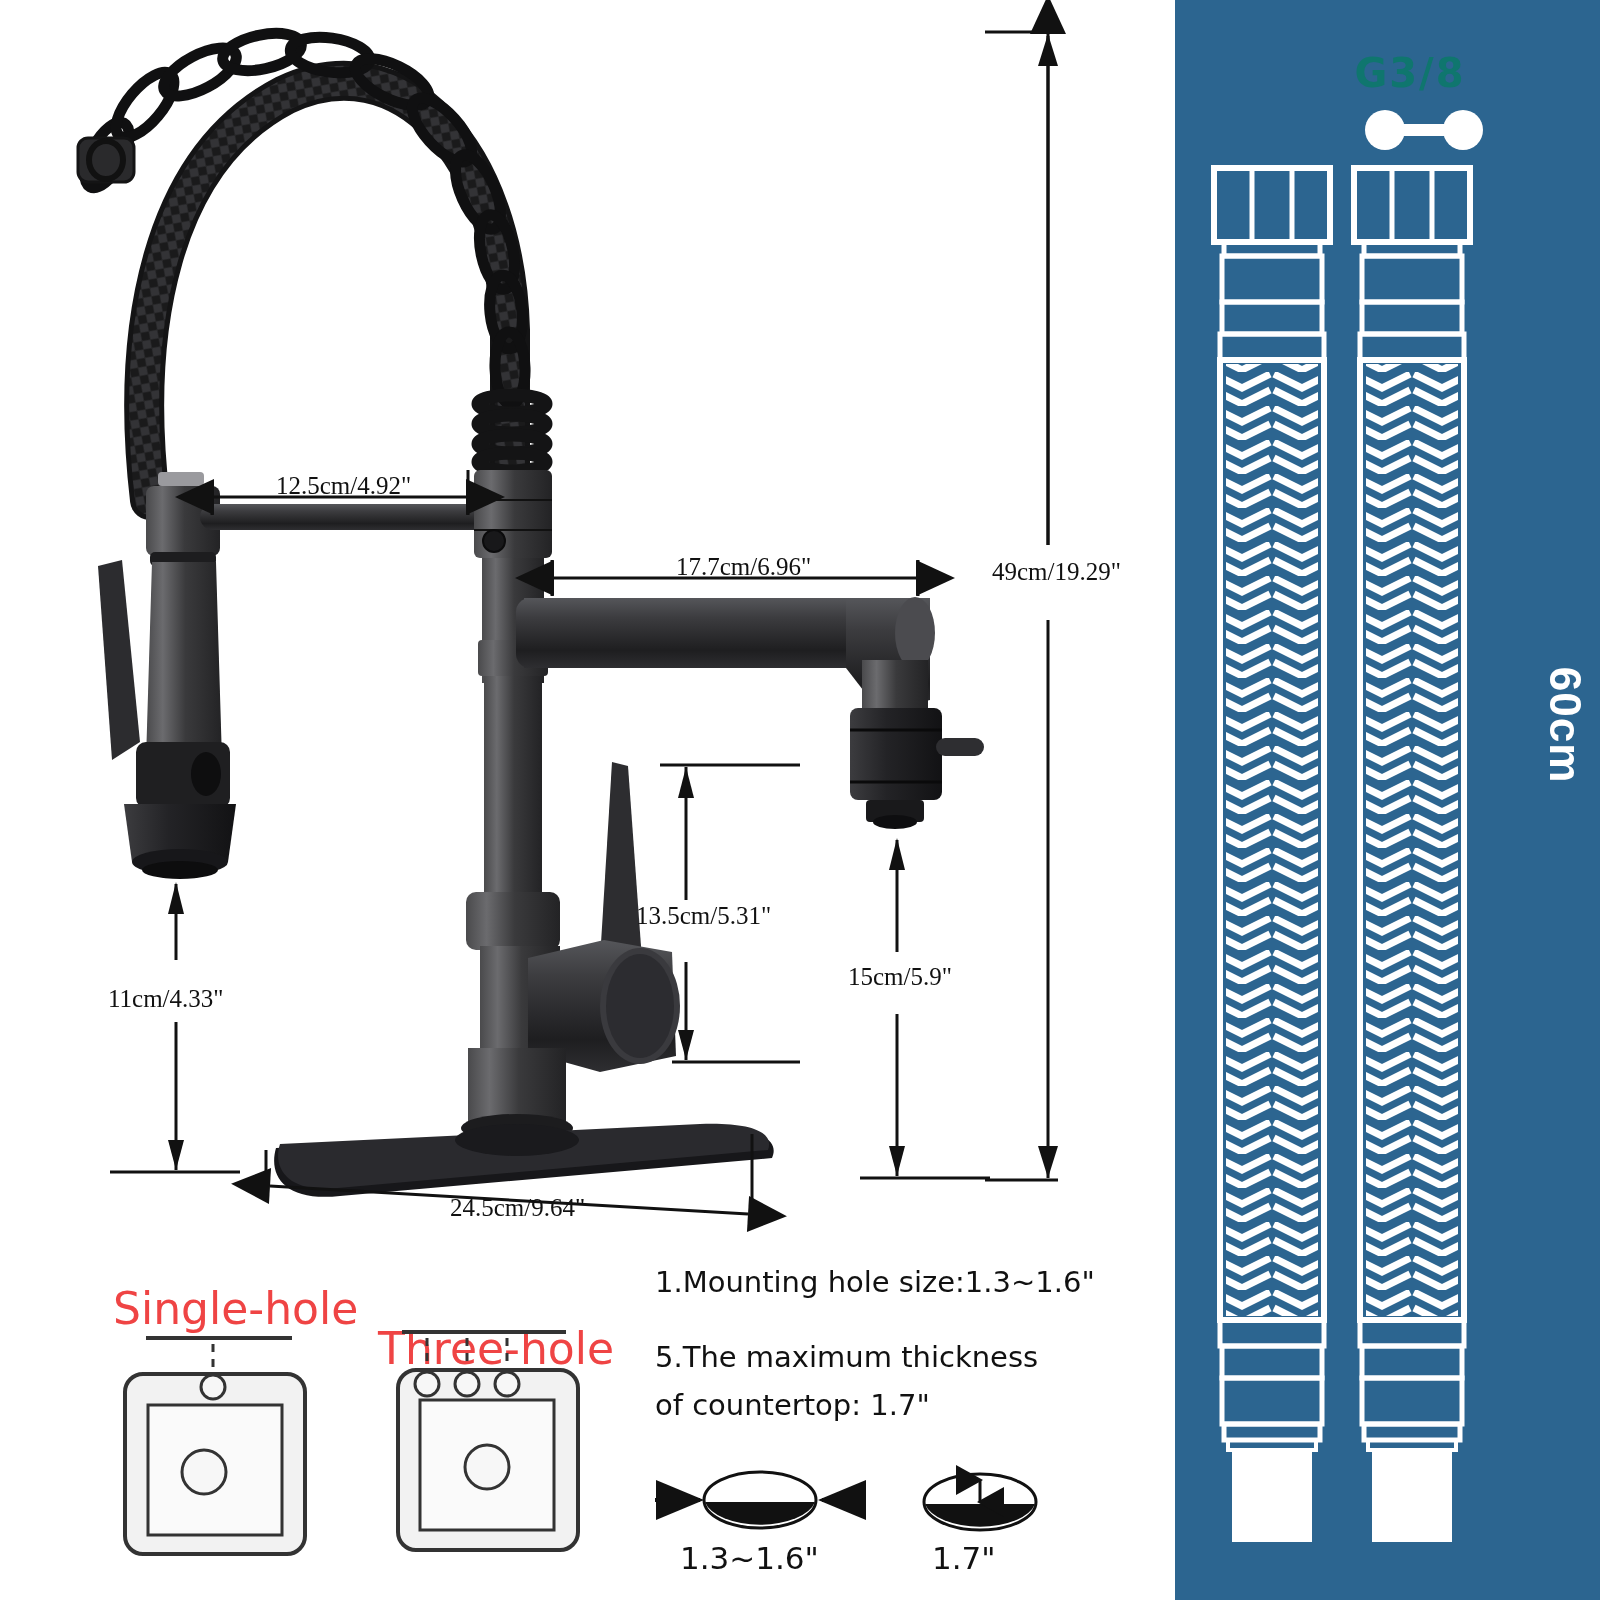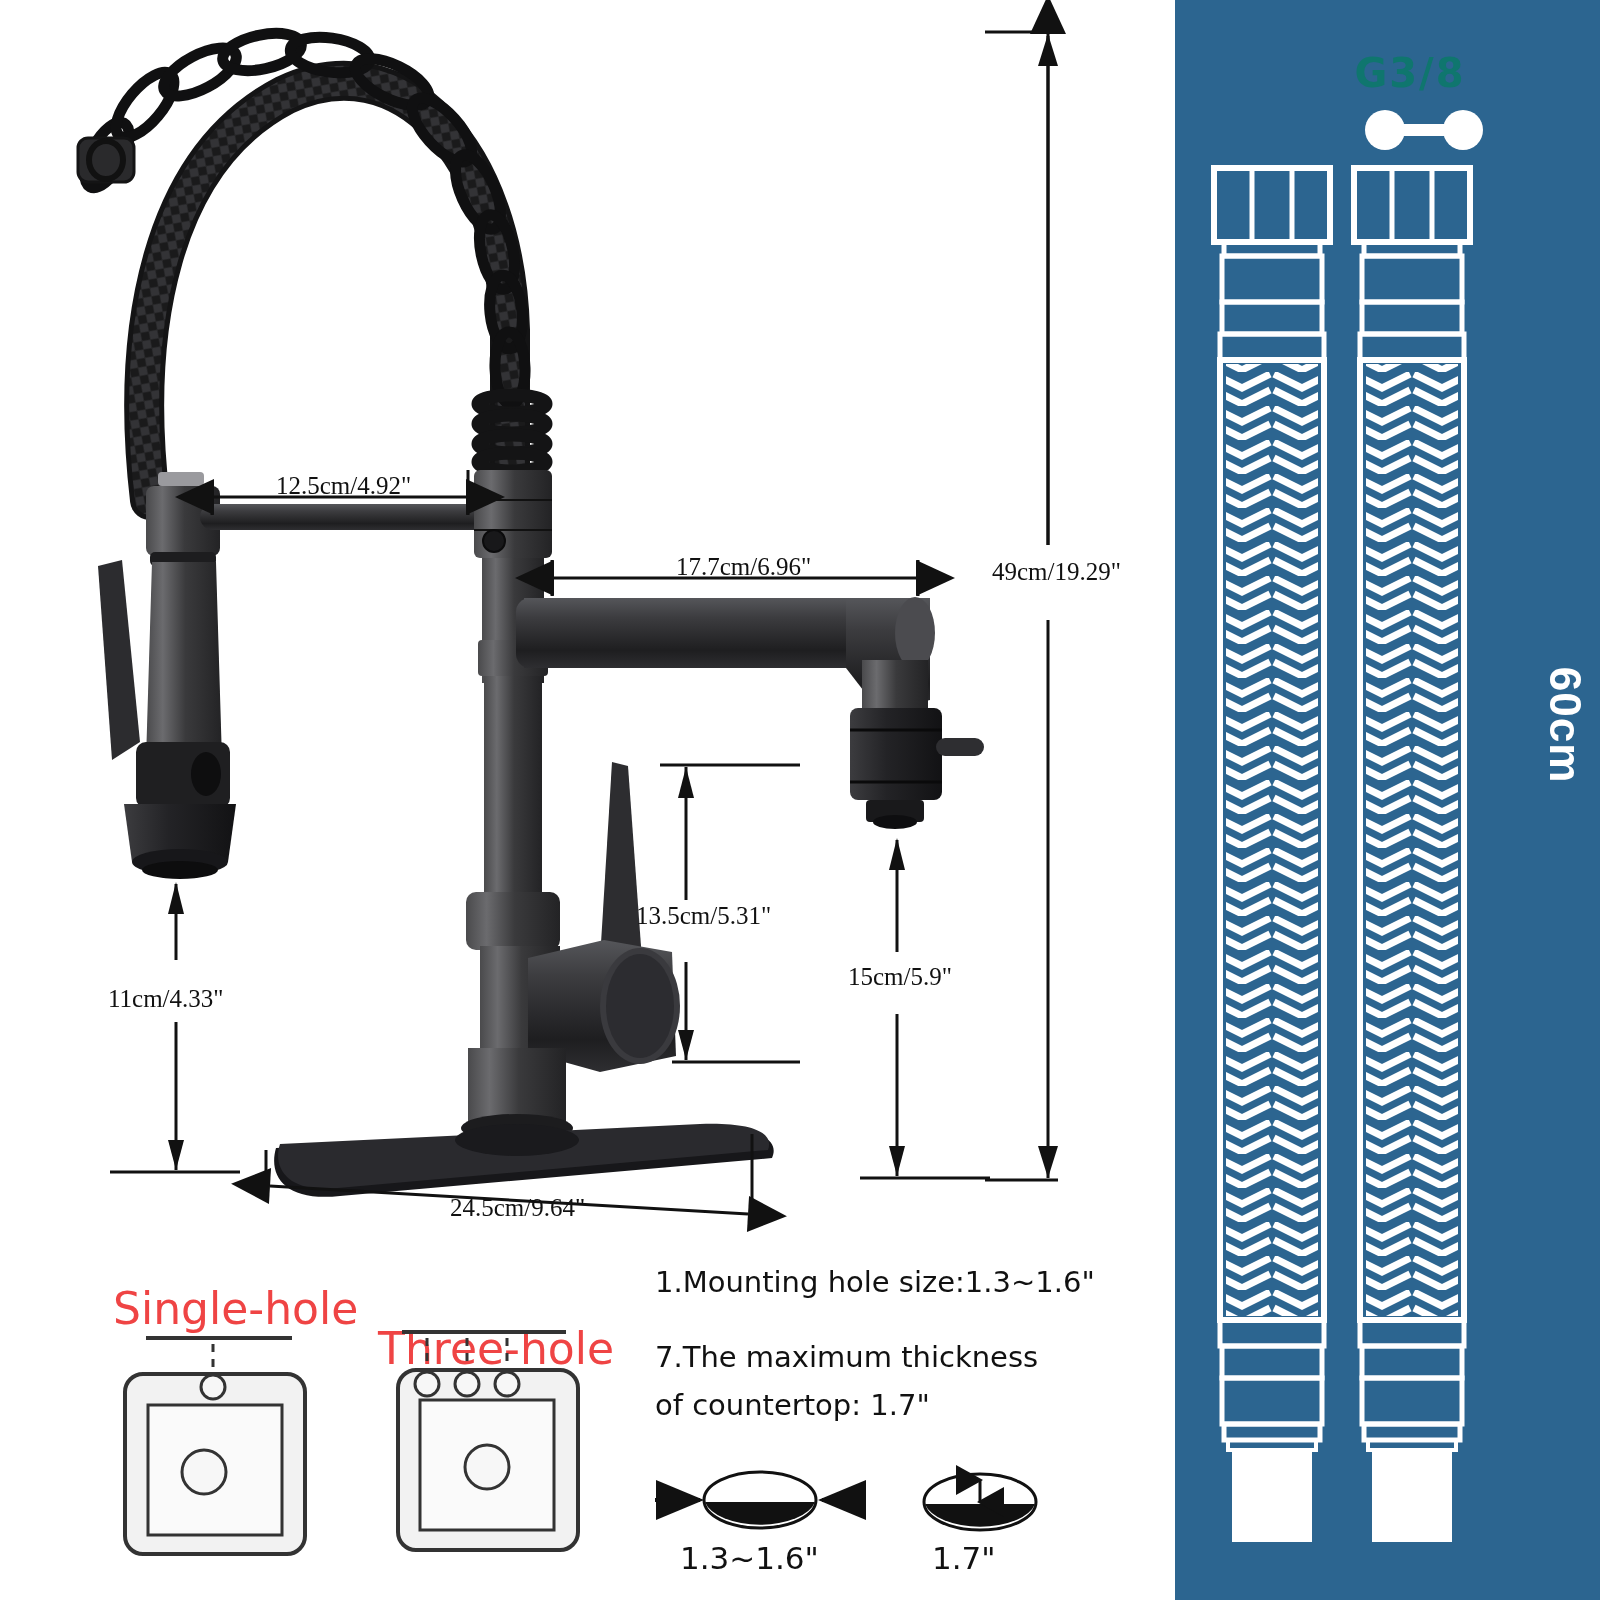--- a/index.html
+++ b/index.html
@@ -277,21 +277,21 @@
       <rect x="398" y="1370" width="180" height="180" rx="18" fill="#f2f2f2" stroke="#333" stroke-width="4"></rect>
       <rect x="420" y="1400" width="134" height="130" fill="#fafafa" stroke="#333" stroke-width="3"></rect>
       <circle cx="427" cy="1384" r="12" fill="#f7f7f7" stroke="#333" stroke-width="3"></circle>
       <circle cx="467" cy="1384" r="12" fill="#f7f7f7" stroke="#333" stroke-width="3"></circle>
       <circle cx="507" cy="1384" r="12" fill="#f7f7f7" stroke="#333" stroke-width="3"></circle>
       <circle cx="487" cy="1467" r="22" fill="#f7f7f7" stroke="#333" stroke-width="3"></circle>
     </g>
   </svg>
 
   <div class="noteTxt" style="left:655px;top:1265px;">1.Mounting hole size:1.3~1.6"</div>
-  <div class="noteTxt" style="left:655px;top:1340px;">7.The maximum thickness</div>
+  <div class="noteTxt" style="left:655px;top:1340px;">5.The maximum thickness</div>
   <div class="noteTxt" style="left:655px;top:1388px;">of countertop: 1.7"</div>
 
   <svg width="1600" height="1600">
     <defs>
       <marker id="sArrR" markerWidth="12" markerHeight="10" refX="11" refY="5" orient="auto">
         <path d="M0 0 L12 5 L0 10 Z" fill="#111"></path>
       </marker>
       <marker id="sArrU" markerWidth="10" markerHeight="9" refX="5" refY="1" orient="auto">
         <path d="M0 9 L5 0 L10 9 Z" fill="#111"></path>
       </marker>

